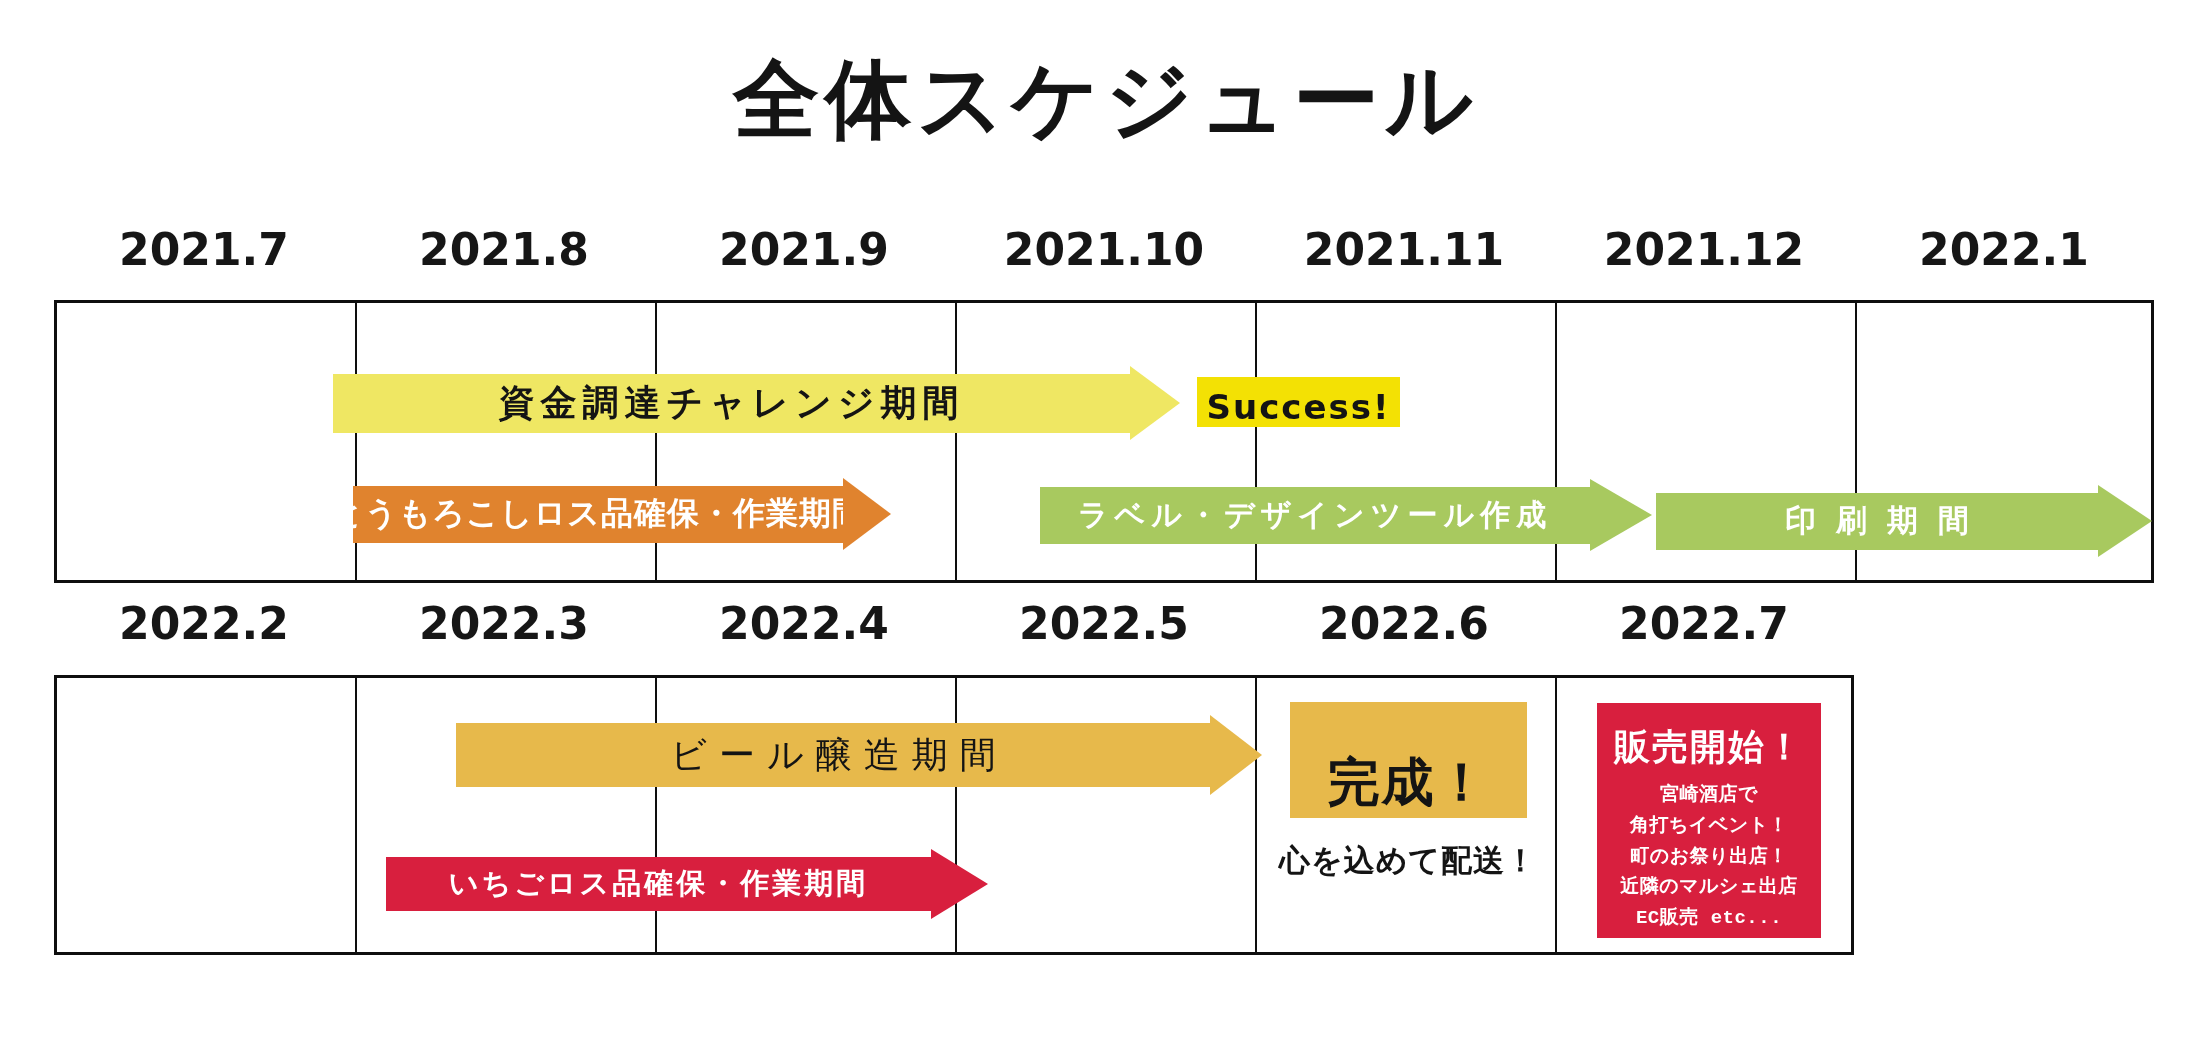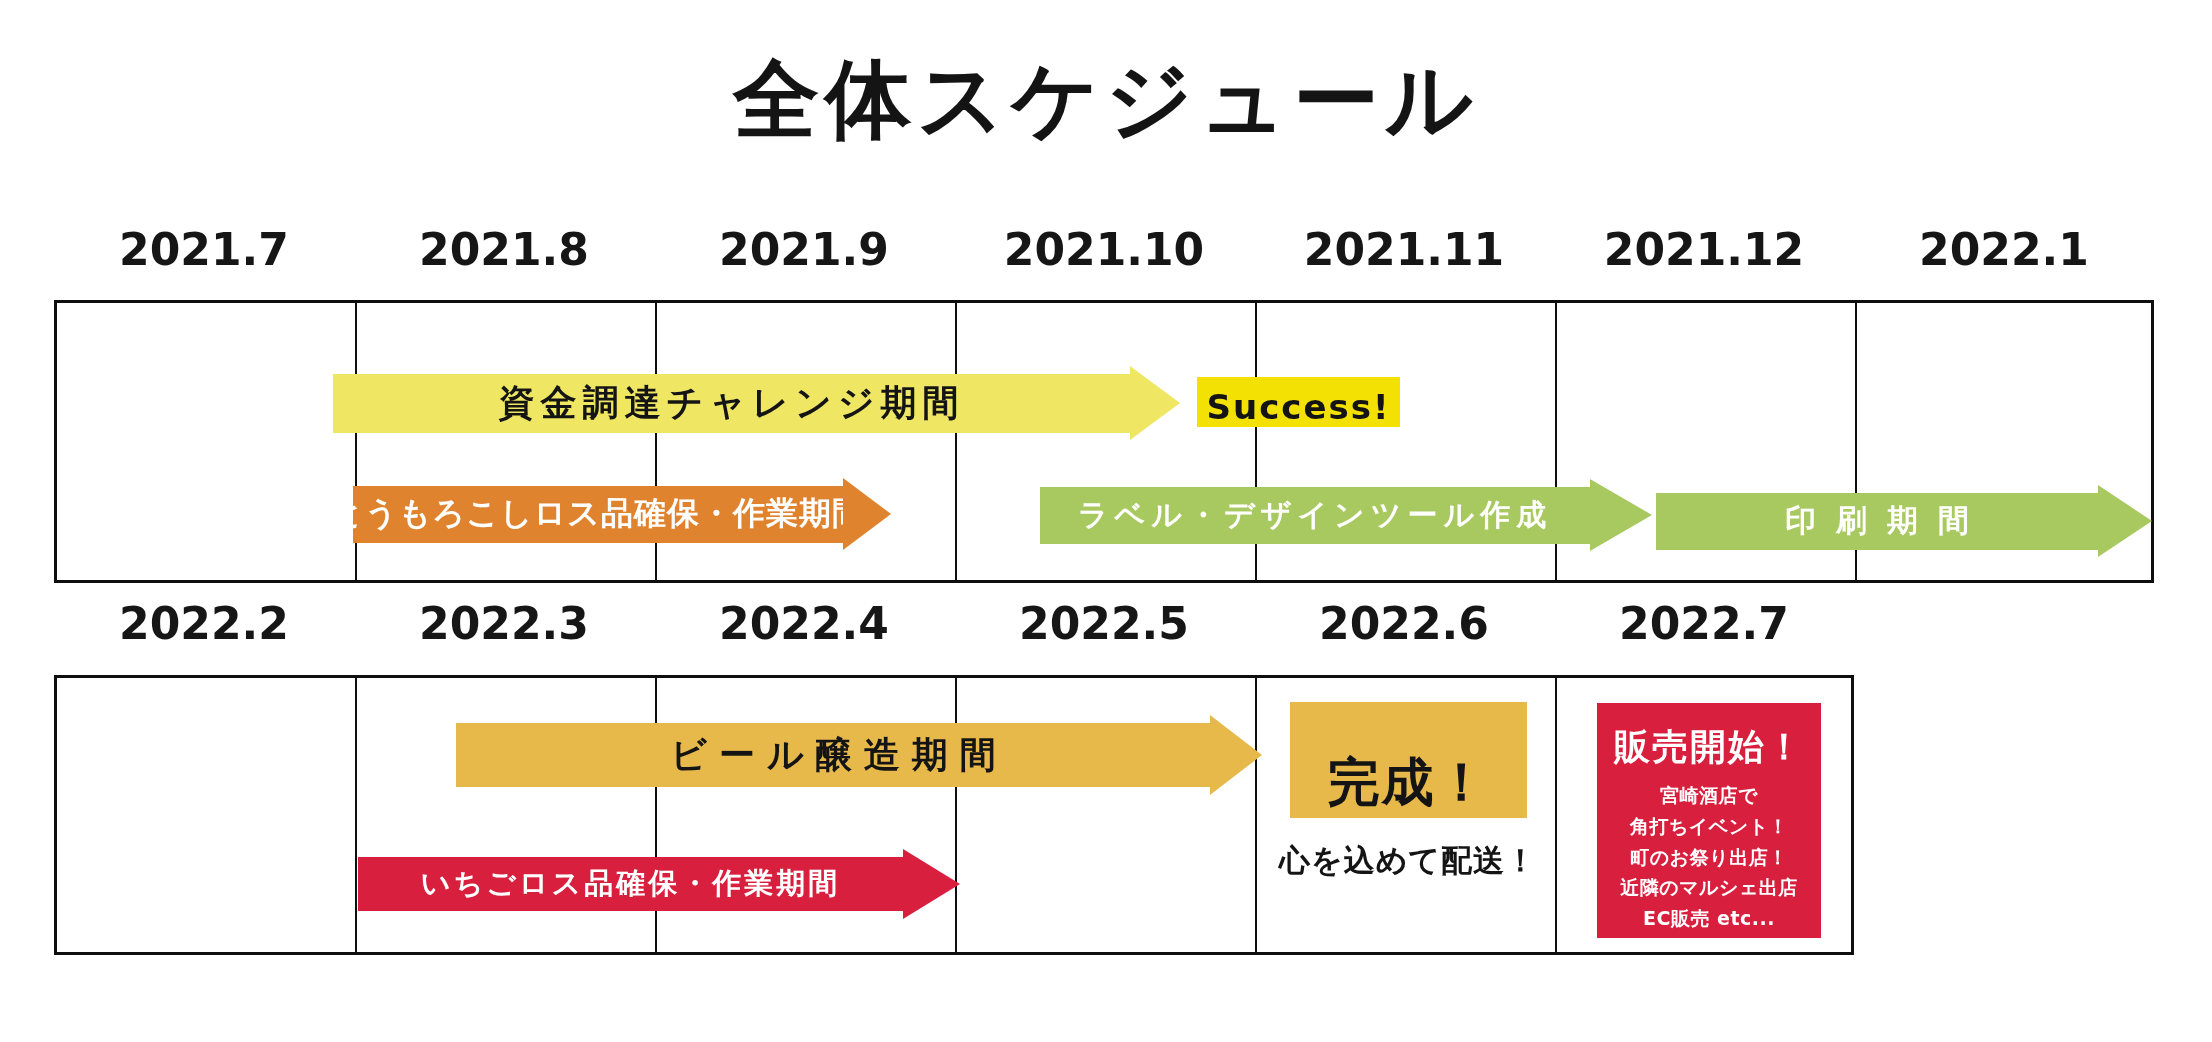--- a/index.html
+++ b/index.html
@@ -42,39 +42,39 @@
 
   #design-arrow{left:1008px;top:479px;height:72px;padding-left:32px;}
   #design-arrow .body{width:550px;height:57px;background:#a8c95f;font-size:30px;font-weight:700;color:#ffffff;letter-spacing:6px;}
   #design-arrow .head{border-top-width:36px;border-bottom-width:36px;border-left:62px solid #a8c95f;}
 
   #print-arrow{left:1656px;top:485px;height:72px;}
   #print-arrow .body{width:442px;height:57px;background:#a8c95f;font-size:31px;font-weight:700;color:#ffffff;letter-spacing:20px;text-indent:20px;}
   #print-arrow .head{border-top-width:36px;border-bottom-width:36px;border-left:54px solid #a8c95f;}
 
   #brewing-arrow{left:456px;top:715px;height:80px;}
-  #brewing-arrow .body{width:754px;height:64px;background:#e7b94b;font-size:36px;font-weight:700;color:#141414;letter-spacing:12px;text-indent:12px;}
+  #brewing-arrow .body{width:754px;height:64px;background:#e7b94b;font-size:36px;font-weight:400;color:#141414;letter-spacing:12px;text-indent:12px;}
   #brewing-arrow .head{border-top-width:40px;border-bottom-width:40px;border-left:52px solid #e7b94b;}
 
   #strawberry-arrow{left:358px;top:849px;height:70px;}
-  #strawberry-arrow .body{width:545px;height:54px;background:#d81f3e;font-size:29px;font-weight:700;color:#ffffff;letter-spacing:3px;}
+  #strawberry-arrow .body{width:545px;height:54px;background:#d81f3e;font-size:29px;font-weight:700;color:#ffffff;letter-spacing:3px;margin-left:28px;}
   #strawberry-arrow .head{border-top-width:35px;border-bottom-width:35px;border-left:57px solid #d81f3e;}
 
   
   .badge{position:absolute;display:flex;align-items:flex-end;justify-content:center;z-index:2;white-space:nowrap;}
   #success-badge{left:1197px;top:377px;width:203px;height:50px;background:#f3e104;
     font-size:34px;font-weight:600;color:#141414;letter-spacing:2px;}
   #done-badge{left:1290px;top:702px;width:237px;height:116px;background:#e7b94b;
     font-size:52px;font-weight:700;color:#141414;letter-spacing:2px;}
 
   #delivery-note{position:absolute;left:1258px;top:838px;width:300px;z-index:2;
     text-align:center;font-size:31px;font-weight:700;color:#141414;line-height:1.45;letter-spacing:1px;}
 
   #sales-badge{position:absolute;left:1597px;top:703px;width:224px;height:235px;background:#d81f3e;z-index:2;
-    color:#ffffff;text-align:center;box-sizing:border-box;padding-top:20px;}
+    color:#ffffff;text-align:center;box-sizing:border-box;padding-top:20px;font-family:Liberation Mono, monospace;}
   #sales-badge .sales-title{font-size:36px;font-weight:700;letter-spacing:2px;margin:0 0 8px 0;white-space:nowrap;}
   #sales-badge .sales-line{font-size:19px;font-weight:700;line-height:1.62;letter-spacing:0.5px;white-space:nowrap;}
 </style>
 </head>
 <body>
 
 <div class="stage">
 
   <h1 class="page-title">全体スケジュール</h1>
 

